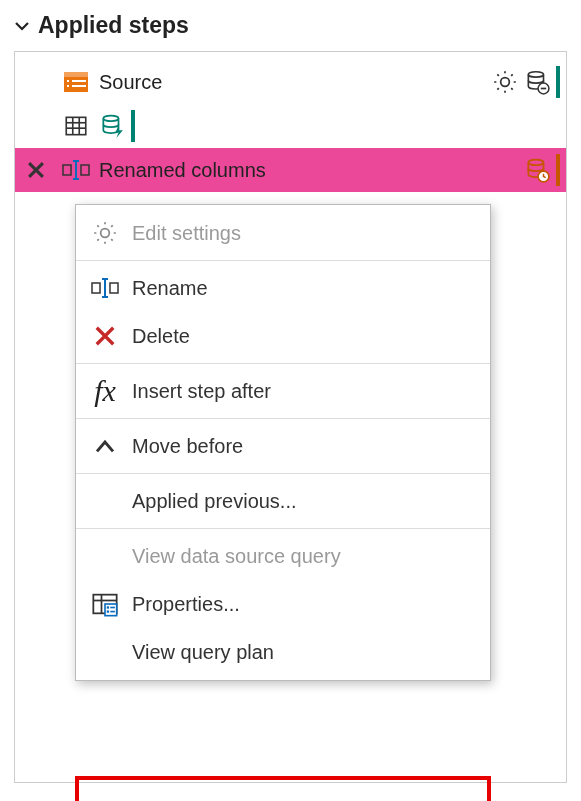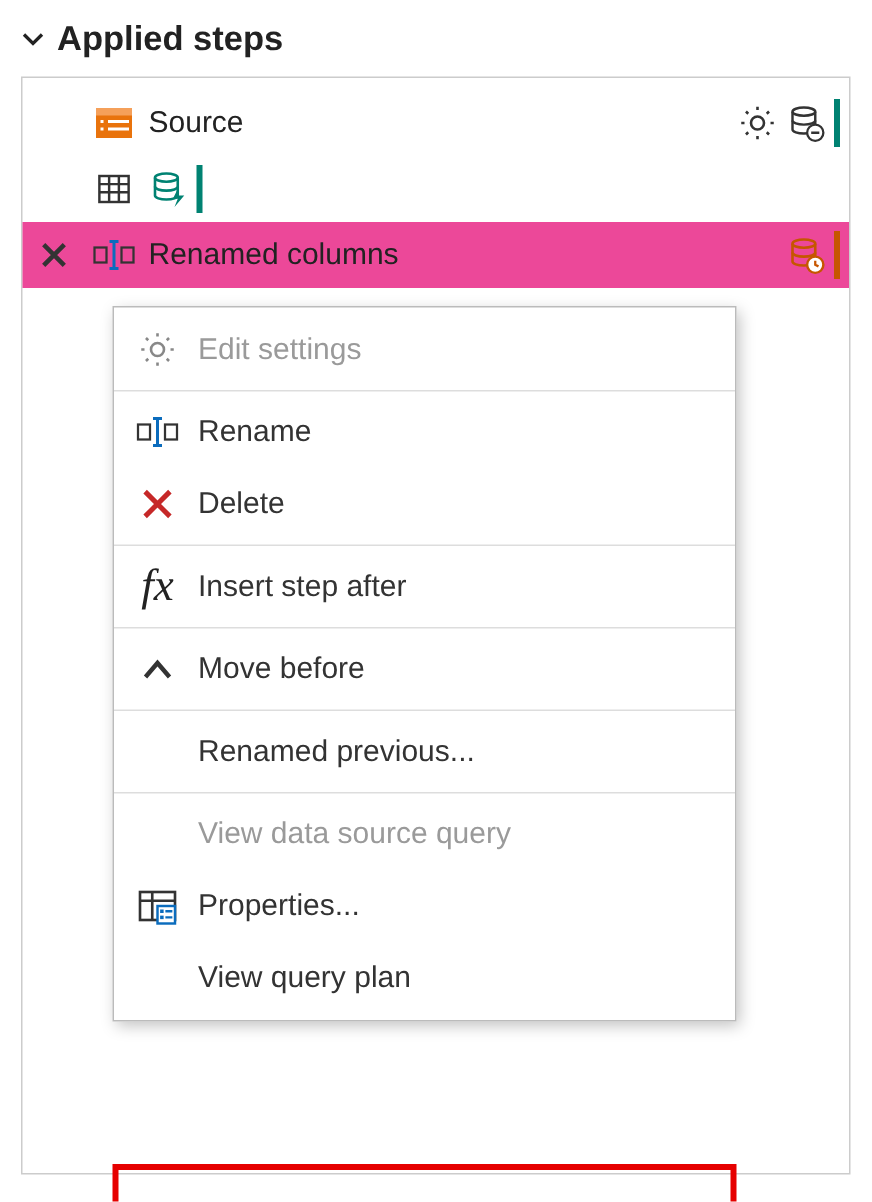--- a/index.html
+++ b/index.html
@@ -236,21 +236,21 @@
           </svg>
       </span>
       <span>Move before</span>
     </div>
 
 
     <div class="ctx-sep"></div>
 
     <div class="ctx-item">
       <span class="ctx-icon-slot"></span>
-      <span>Renamed previous...</span>
+      <span>Applied previous...</span>
     </div>
 
     <div class="ctx-sep"></div>
 
     <div class="ctx-item disabled">
       <span class="ctx-icon-slot"></span>
       <span>View data source query</span>
     </div>
 
     <div class="ctx-item">

